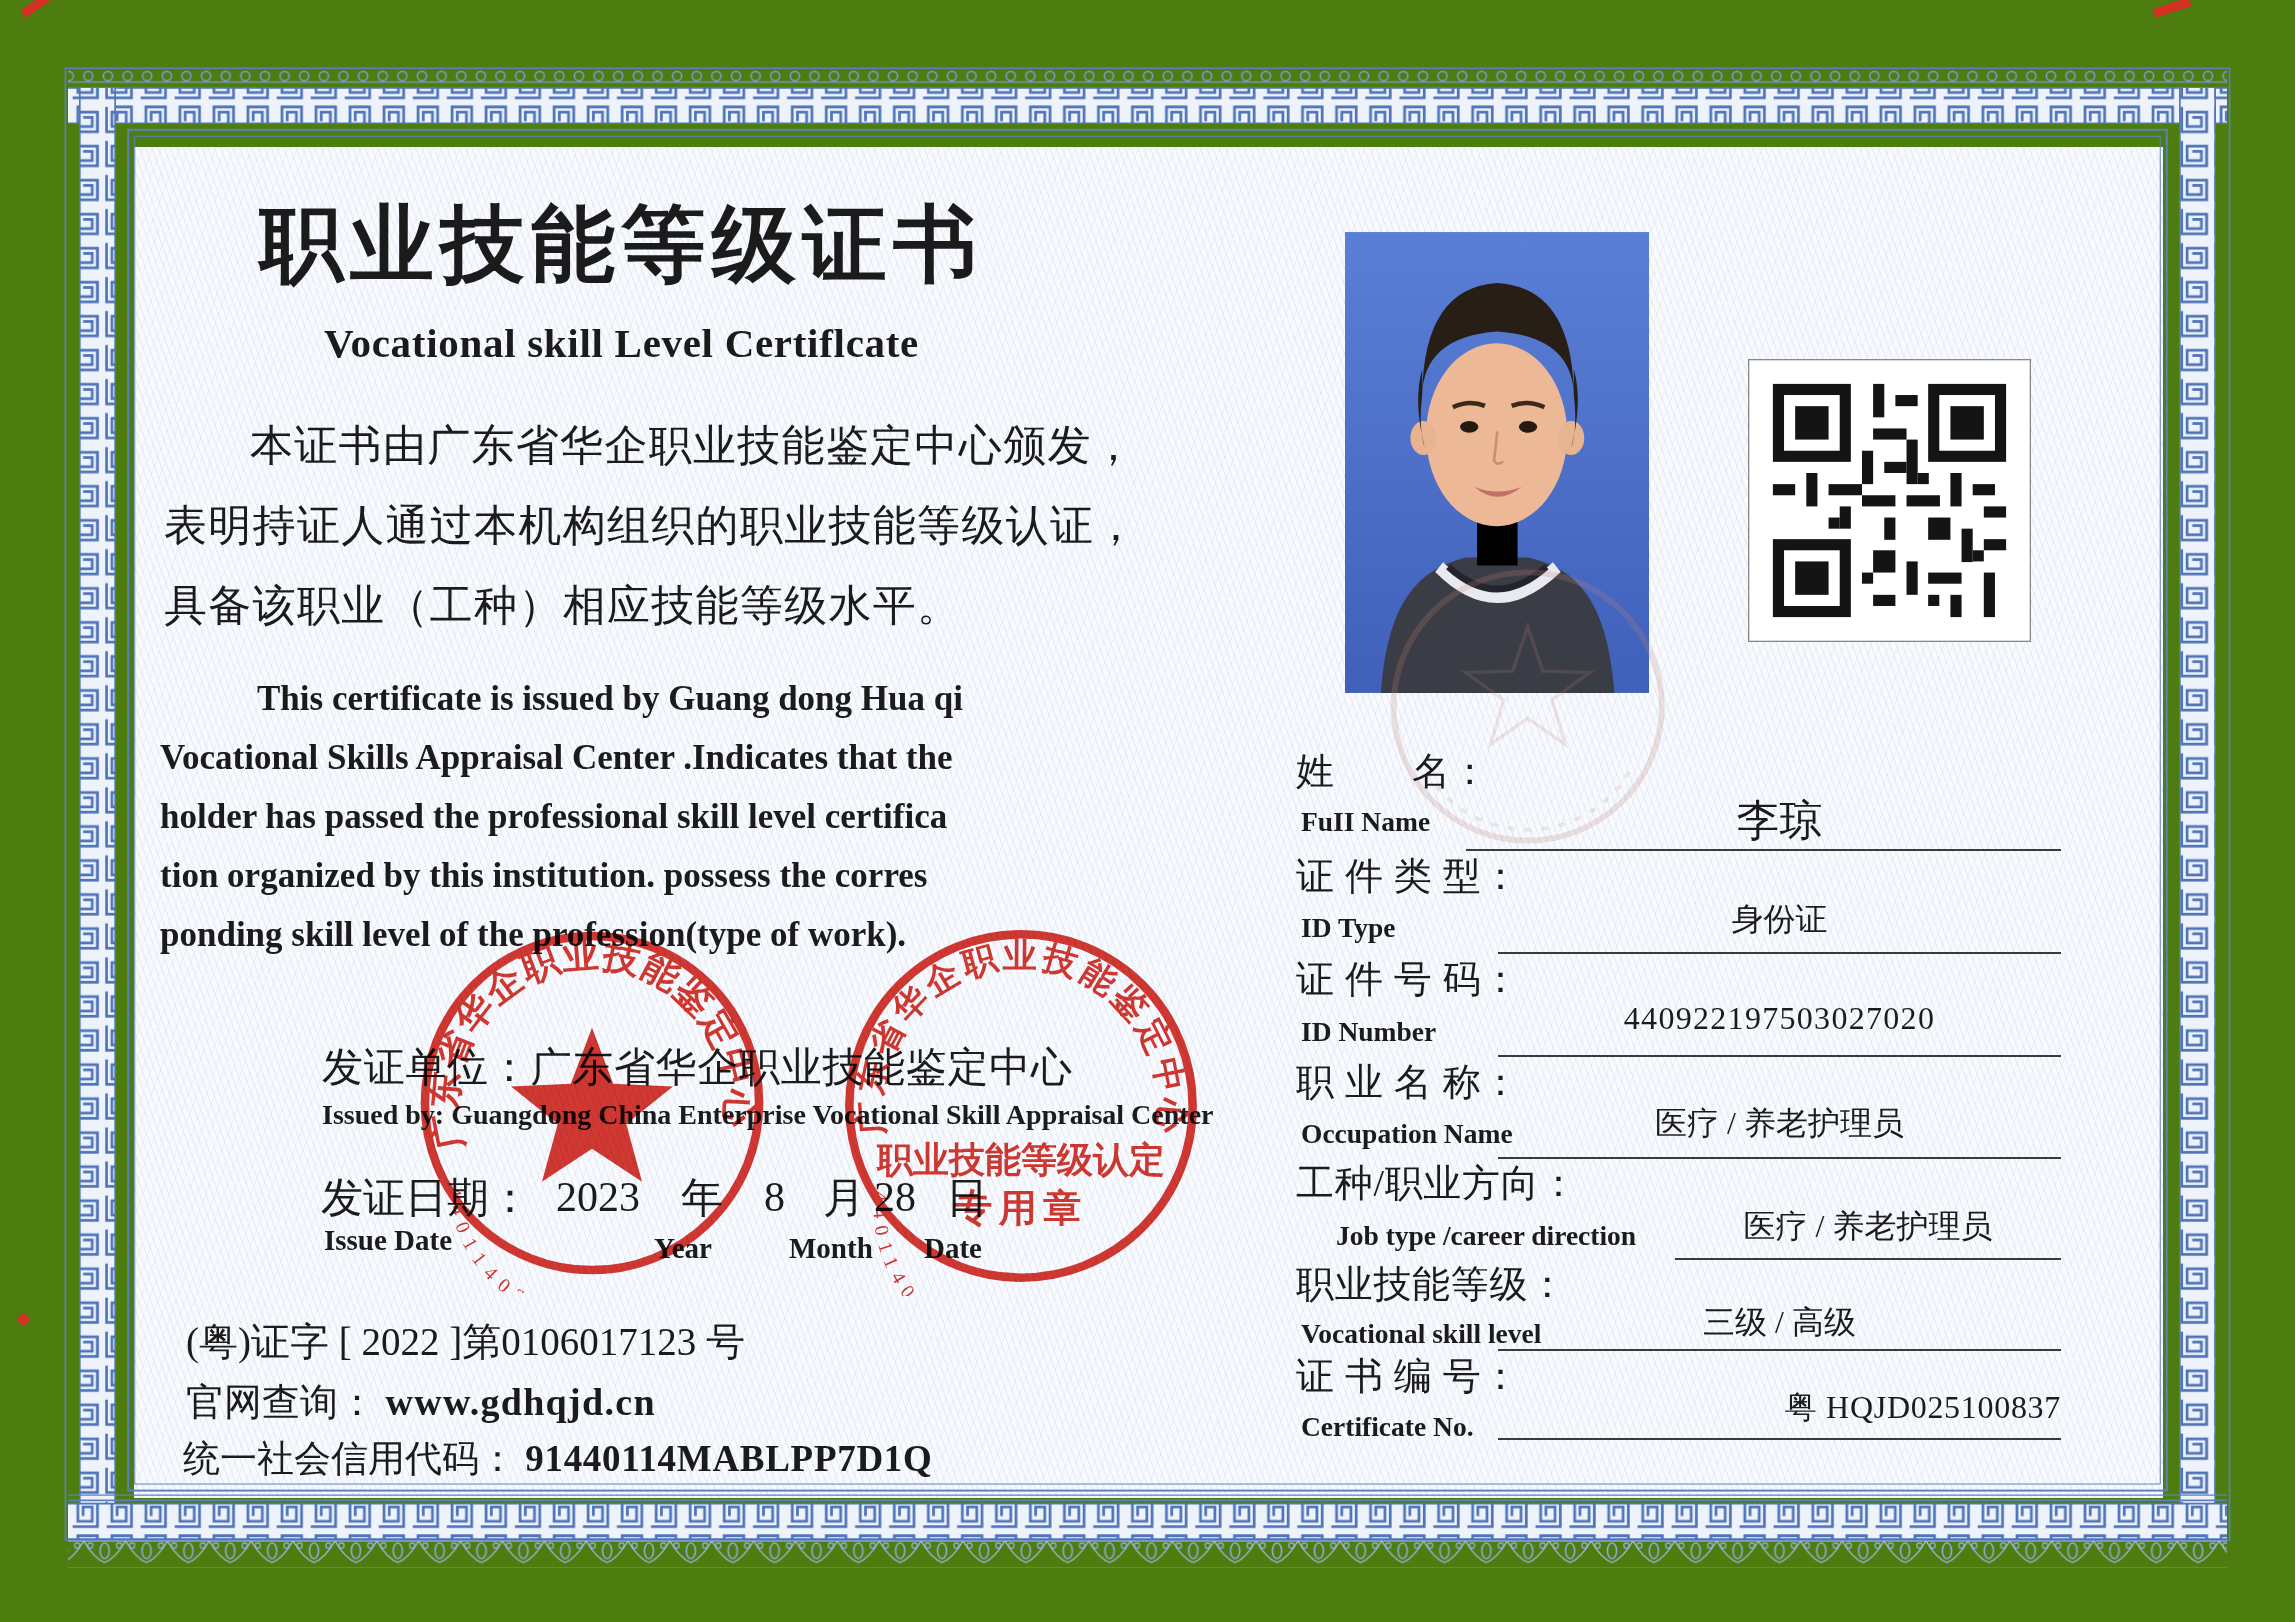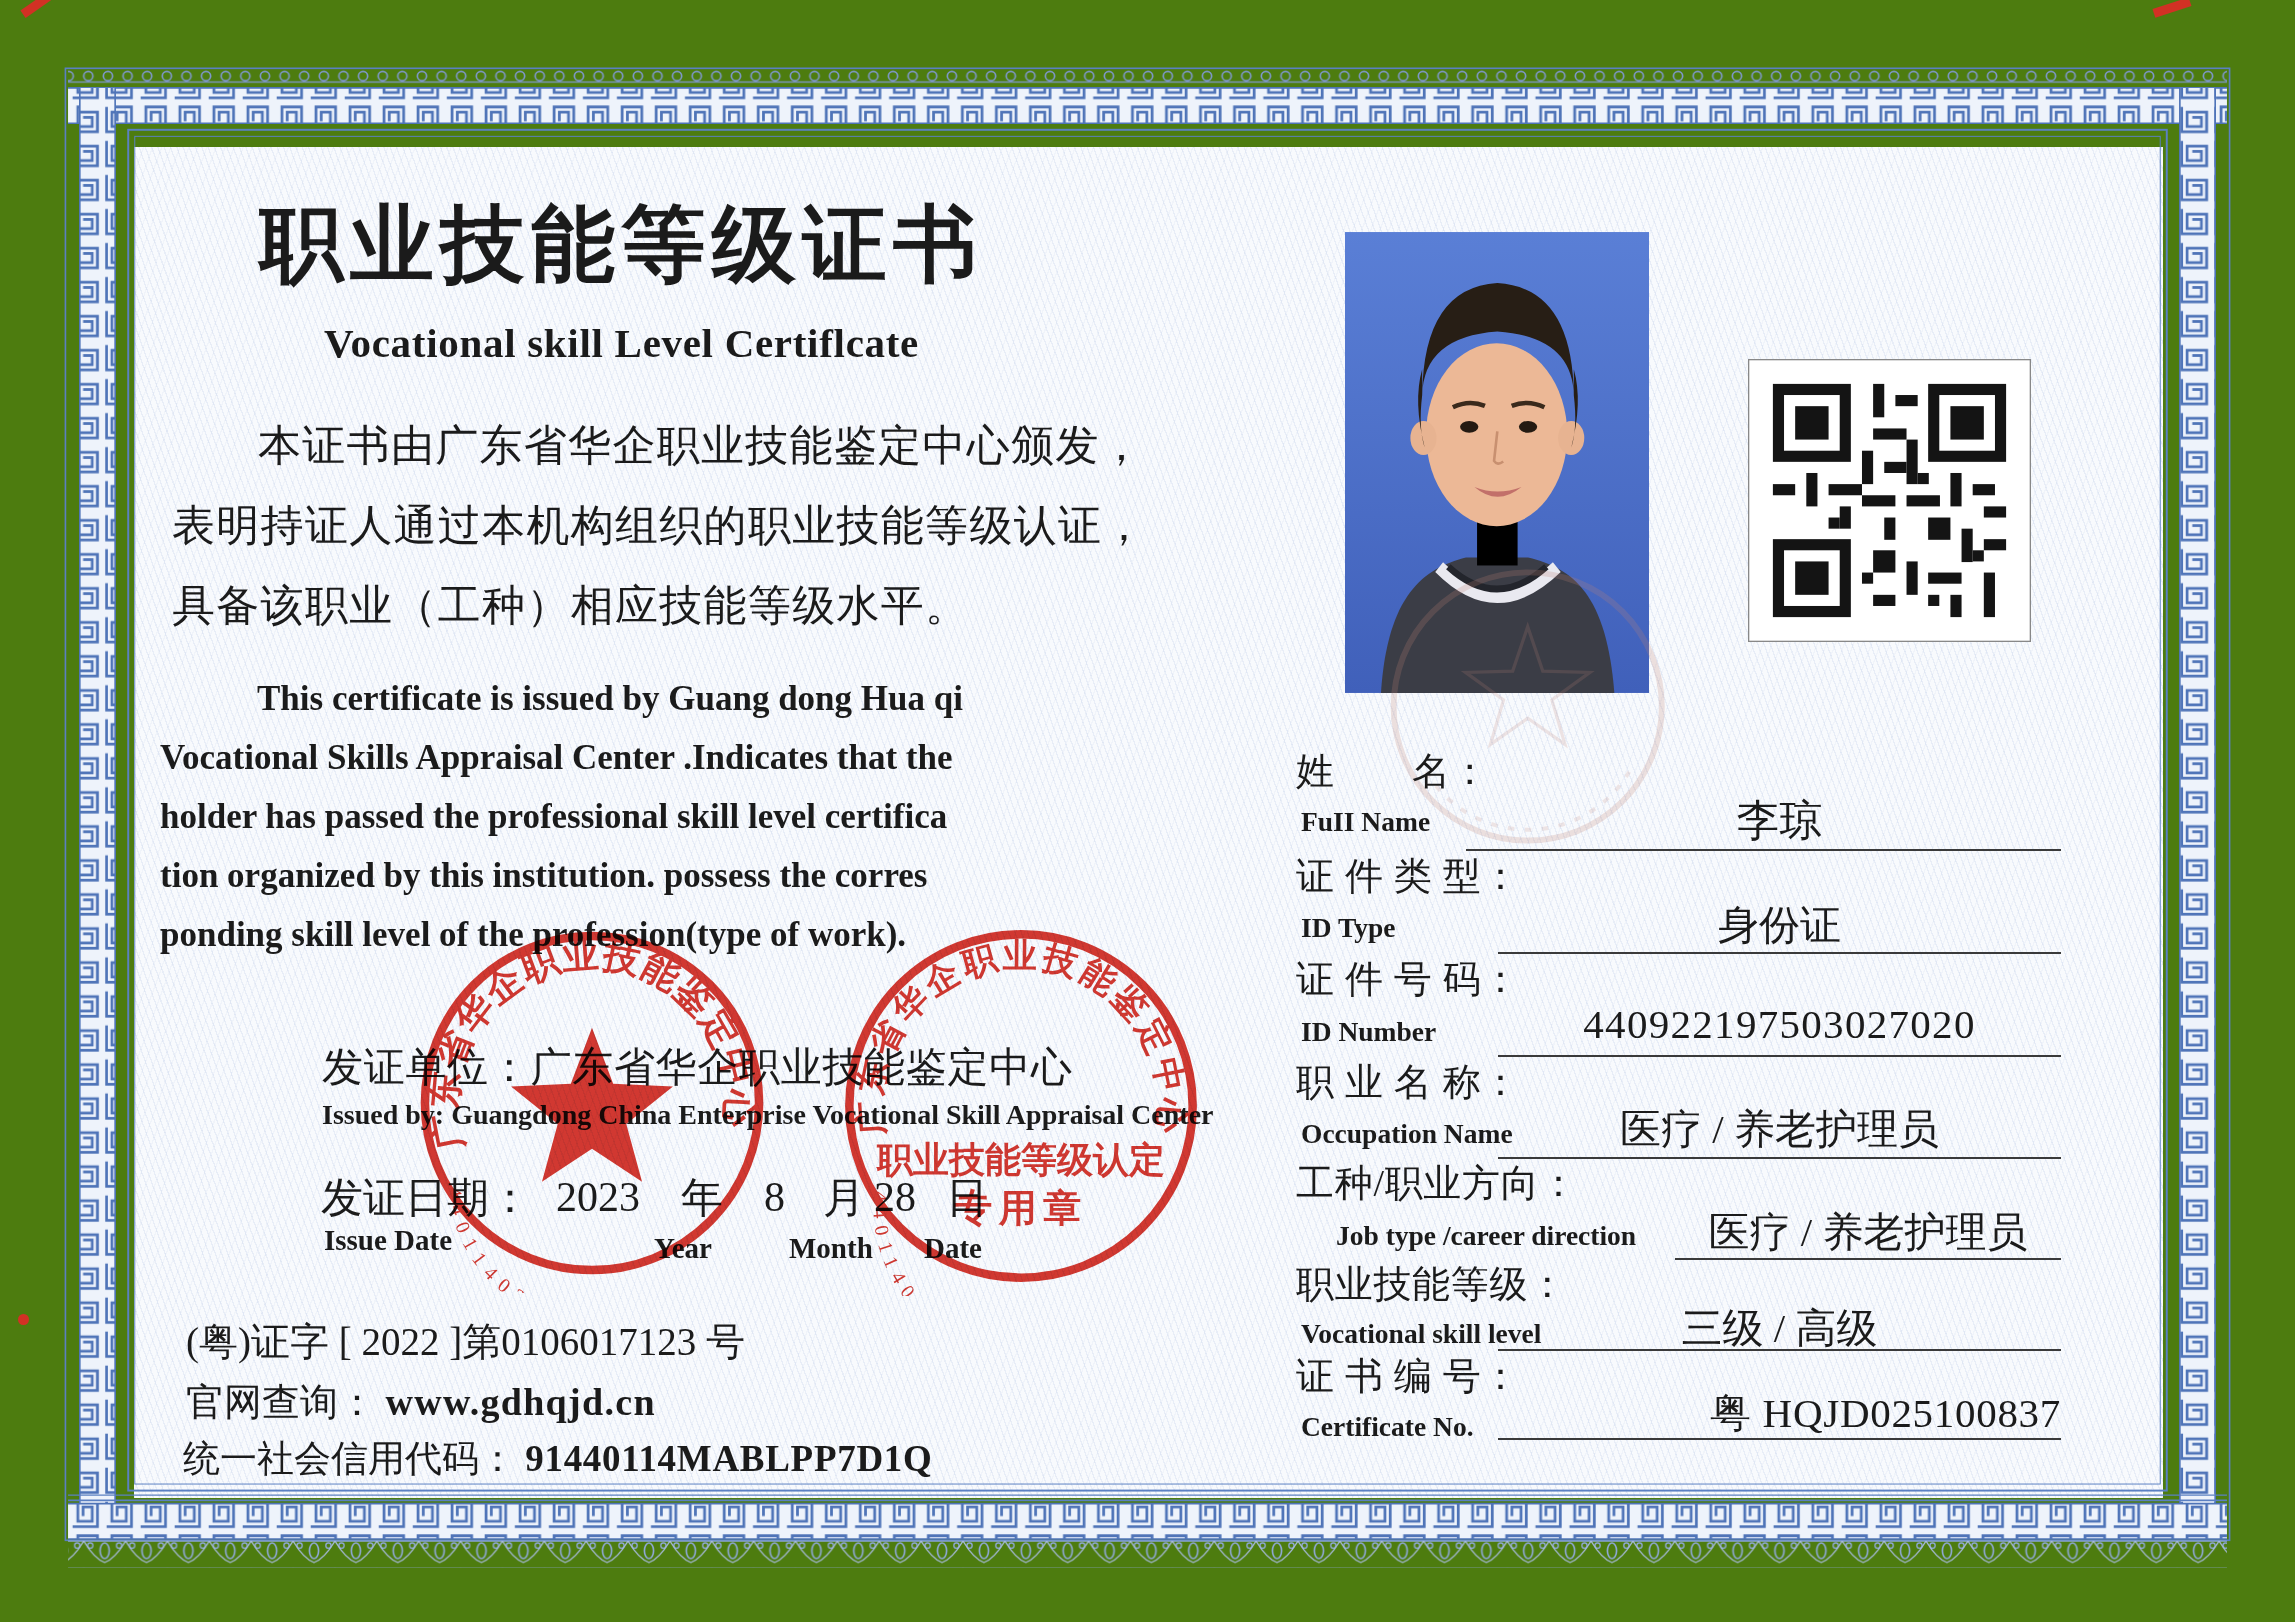--- a/index.html
+++ b/index.html
@@ -10,39 +10,39 @@
   .ground{left:134px;top:147px;width:2029px;height:1351px;
       background:
         repeating-linear-gradient(70deg, rgba(90,125,195,0.10) 0 1.3px, rgba(255,255,255,0) 1.3px 5.9px),
         repeating-linear-gradient(110deg, rgba(90,125,195,0.05) 0 1.3px, rgba(255,255,255,0) 1.3px 8.5px),
         #f8fafd;}
   .frame-svg{left:0;top:0;}
   
   .title{left:157px;top:188px;width:929px;text-align:center;font-size:84px;font-weight:bold;
          letter-spacing:6.5px;white-space:nowrap;}
   .subtitle{left:157px;top:319px;width:929px;text-align:center;font-size:41px;font-weight:bold;letter-spacing:0.7px;white-space:nowrap;}
-  .zhline{left:164px;width:995px;font-size:43px;letter-spacing:1.3px;white-space:nowrap;margin-left:8px;}
+  .zhline{left:164px;width:995px;font-size:43px;letter-spacing:1.3px;white-space:nowrap;}
   .zh1{top:417px;padding-left:86px;}
   .zh2{top:497px;}
   .zh3{top:577px;}
   .enpara{left:160px;top:669px;width:988px;font-size:35px;font-weight:bold;line-height:59px;}
   .enpara .l1{text-indent:97px;}
   .issuer-zh{left:322px;top:1040px;font-size:41px;letter-spacing:0.7px;white-space:nowrap;}
   .issuer-en{left:322px;top:1099px;font-size:28px;font-weight:bold;white-space:nowrap;}
   .date-zh{font-size:42px;white-space:nowrap;}
   .date-en{font-size:29px;font-weight:bold;white-space:nowrap;}
   .lic{left:186px;top:1315px;font-size:39px;white-space:nowrap;}
   .web{left:186px;top:1377px;font-size:38px;white-space:nowrap;}
   .web b{font-weight:bold;letter-spacing:1.3px;}
   .credit{left:183px;top:1434px;font-size:37px;white-space:nowrap;}
   .credit b{font-weight:bold;letter-spacing:0.7px;}
   
   .f-zh{left:1296px;font-size:38px;white-space:pre;letter-spacing:0.7px;}
   .f-en{left:1301px;font-size:27.5px;font-weight:bold;white-space:nowrap;}
-  .f-val{left:1498px;width:563px;text-align:center;font-size:41px;white-space:nowrap;}
+  .f-val{left:1498px;width:563px;text-align:center;font-size:32px;white-space:nowrap;}
   .f-line{left:1498px;width:563px;height:0;border-top:2px solid #3a3a3a;}
   
   .seal{mix-blend-mode:multiply;opacity:.92;}
   .ghost{opacity:.5;pointer-events:none;}
   .qr-box{left:1748px;top:359px;}
   .photo{left:1345px;top:232px;}
   .redmark{position:absolute;background:#d23124;}
 </style>
 </head>
 <body>

